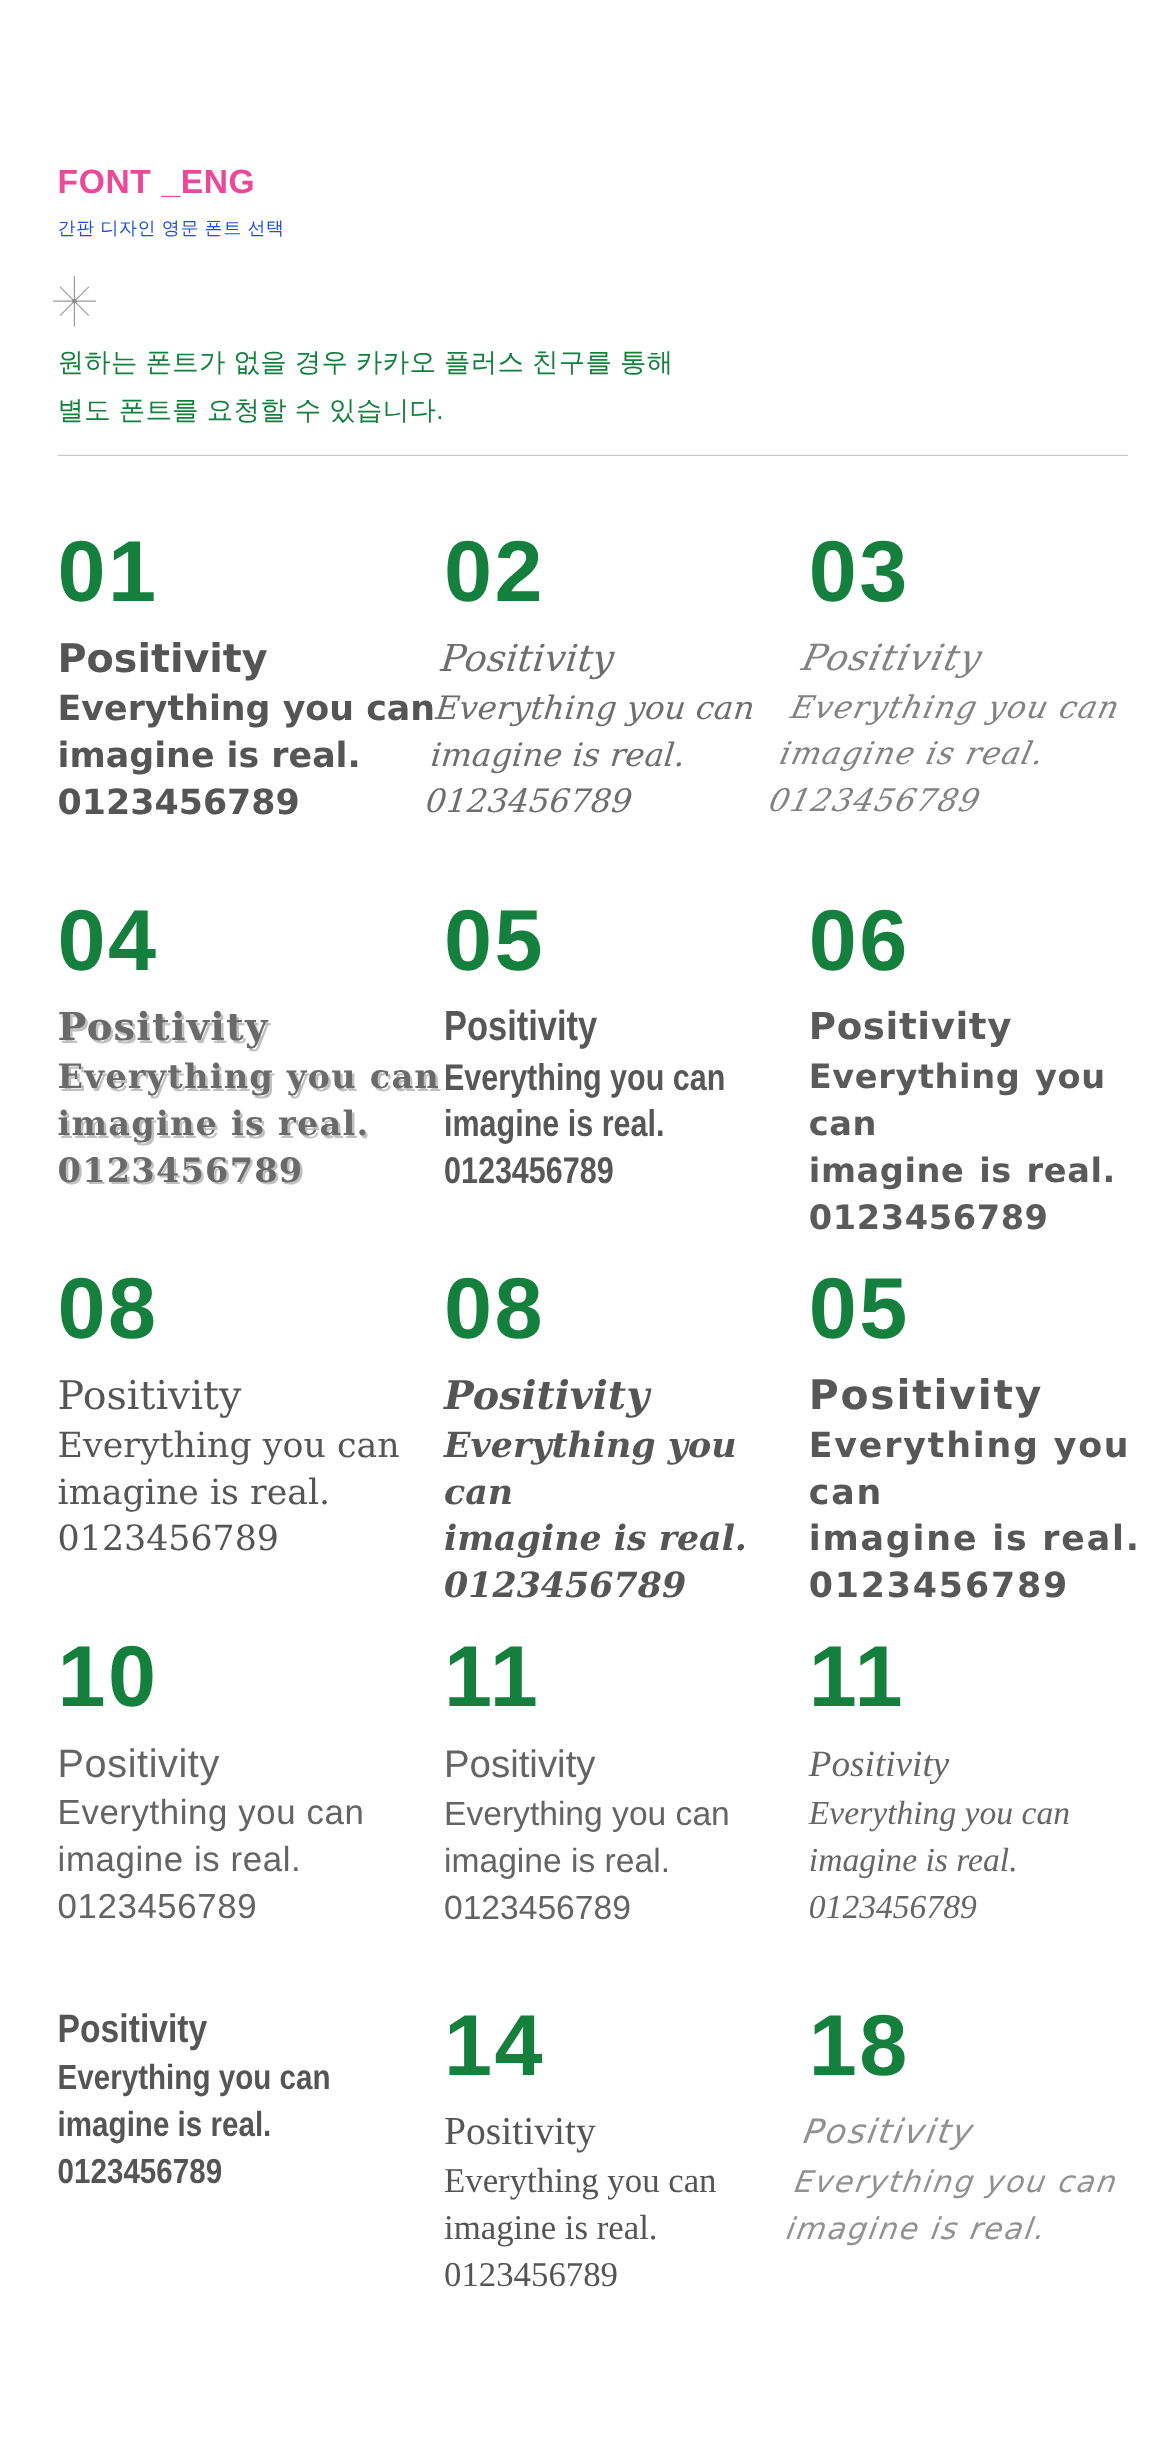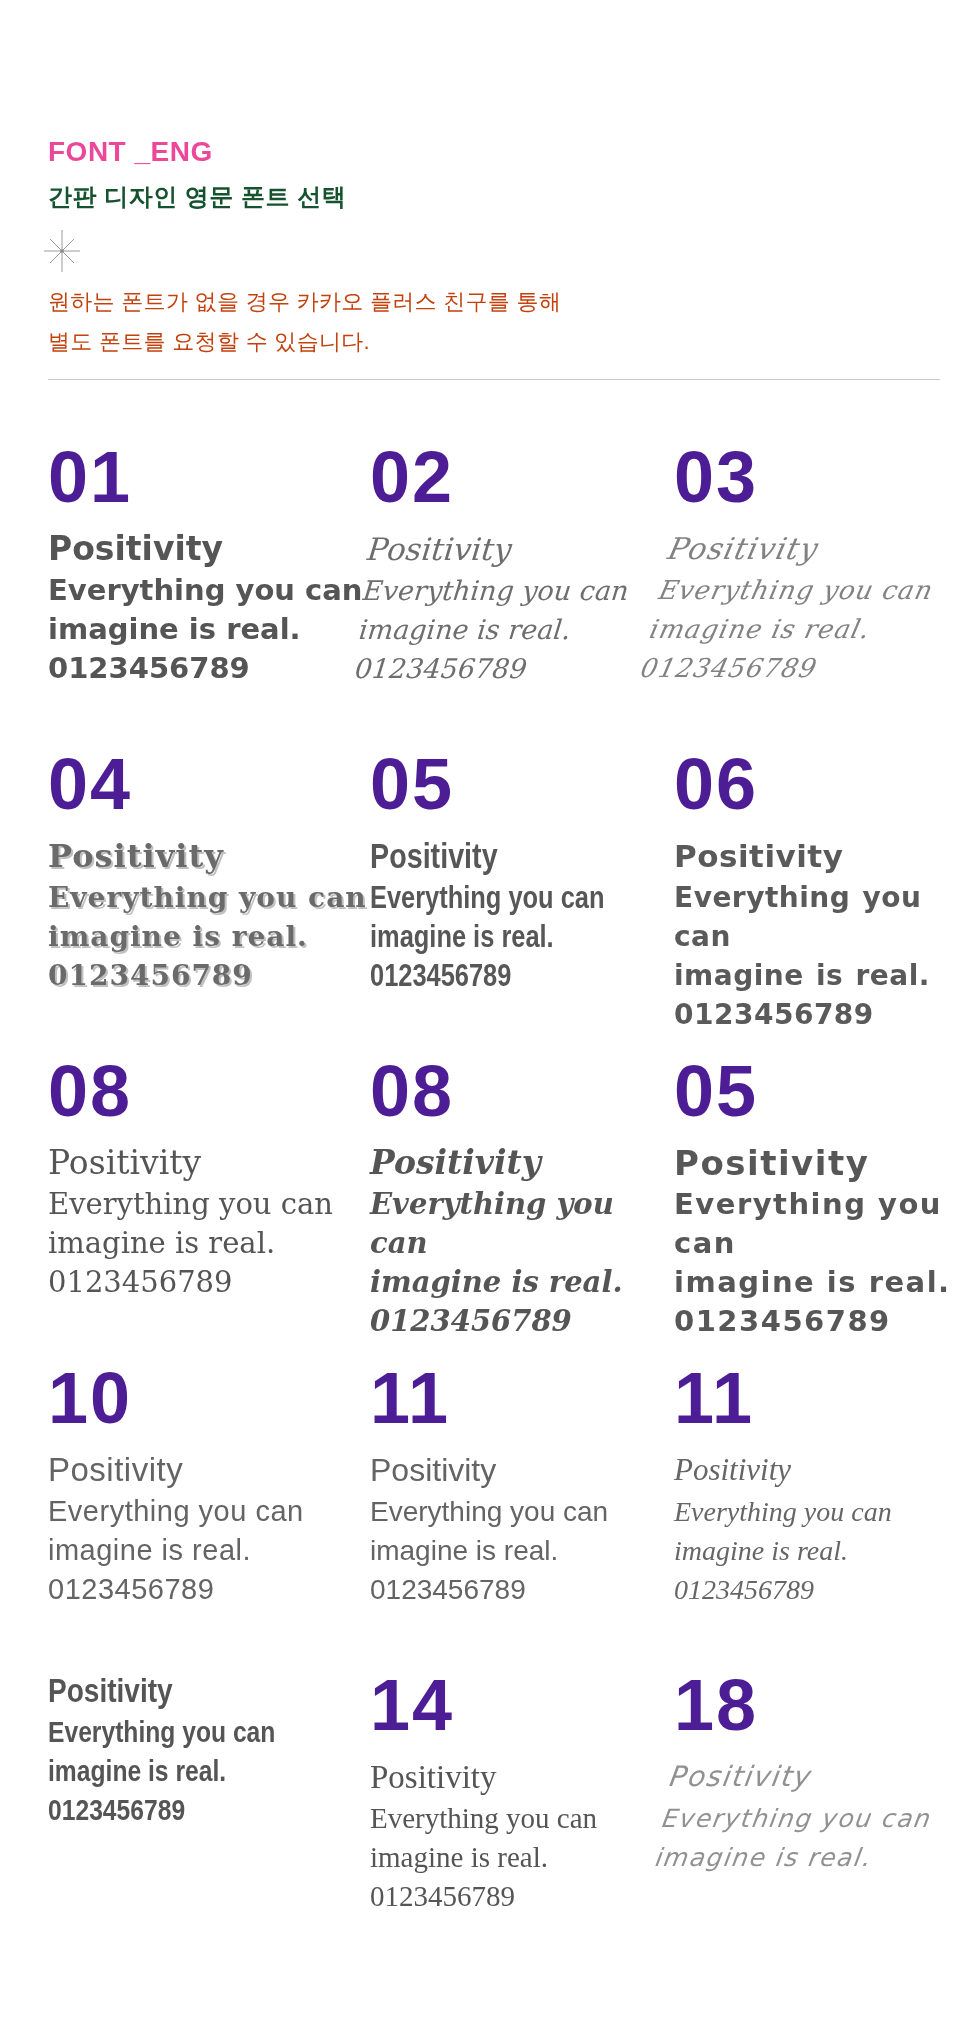--- a/index.html
+++ b/index.html
@@ -7,39 +7,39 @@
     width:960px;height:2040px;background:#ffffff;position:relative;
     font-family:"Liberation Sans", sans-serif;
     -webkit-font-smoothing:antialiased;
   }
   .page-title{
     position:absolute;left:48px;top:136px;
     font-size:28px;font-weight:700;color:#ec4899;letter-spacing:0.5px;
   }
   .page-subtitle{
     position:absolute;left:48px;top:181px;
-    font-size:24px;color:#14532d;letter-spacing:0.5px;font-weight:bold;
+    font-size:15px;color:#1d4ed8;letter-spacing:0.5px;
   }
   .star{position:absolute;left:44px;top:228px;}
   .note{
     position:absolute;left:48px;top:282px;
-    font-size:22px;color:#c2410c;line-height:40px;letter-spacing:0.3px;
+    font-size:22px;color:#15803d;line-height:40px;letter-spacing:0.3px;
   }
   .divider{
     position:absolute;left:48px;top:379px;width:892px;
     border:none;border-top:1px solid #c8c8c8;margin:0;
   }
   .grid{
     position:absolute;left:48px;top:441px;width:912px;
     display:grid;grid-template-columns:322px 304px 286px;grid-auto-rows:307px;
   }
   .cell{overflow:visible;}
   .num{
     font-family:"Liberation Sans", sans-serif;
-    font-size:72px;font-weight:600;color:#4c1d95;
+    font-size:72px;font-weight:600;color:#15803d;
     line-height:72px;letter-spacing:2px;margin-bottom:14px;
   }
   .sample{transform-origin:left top;}
   .sample .name{font-size:33px;line-height:44px;}
   .sample .line{font-size:29px;line-height:39px;}
 
   
   .f01{font-family:"DejaVu Sans", sans-serif;font-weight:700;color:#555555;}
   
   .f02{font-family:"DejaVu Serif", serif;font-style:italic;color:#6e6e6e;transform:skewX(-6deg);}

